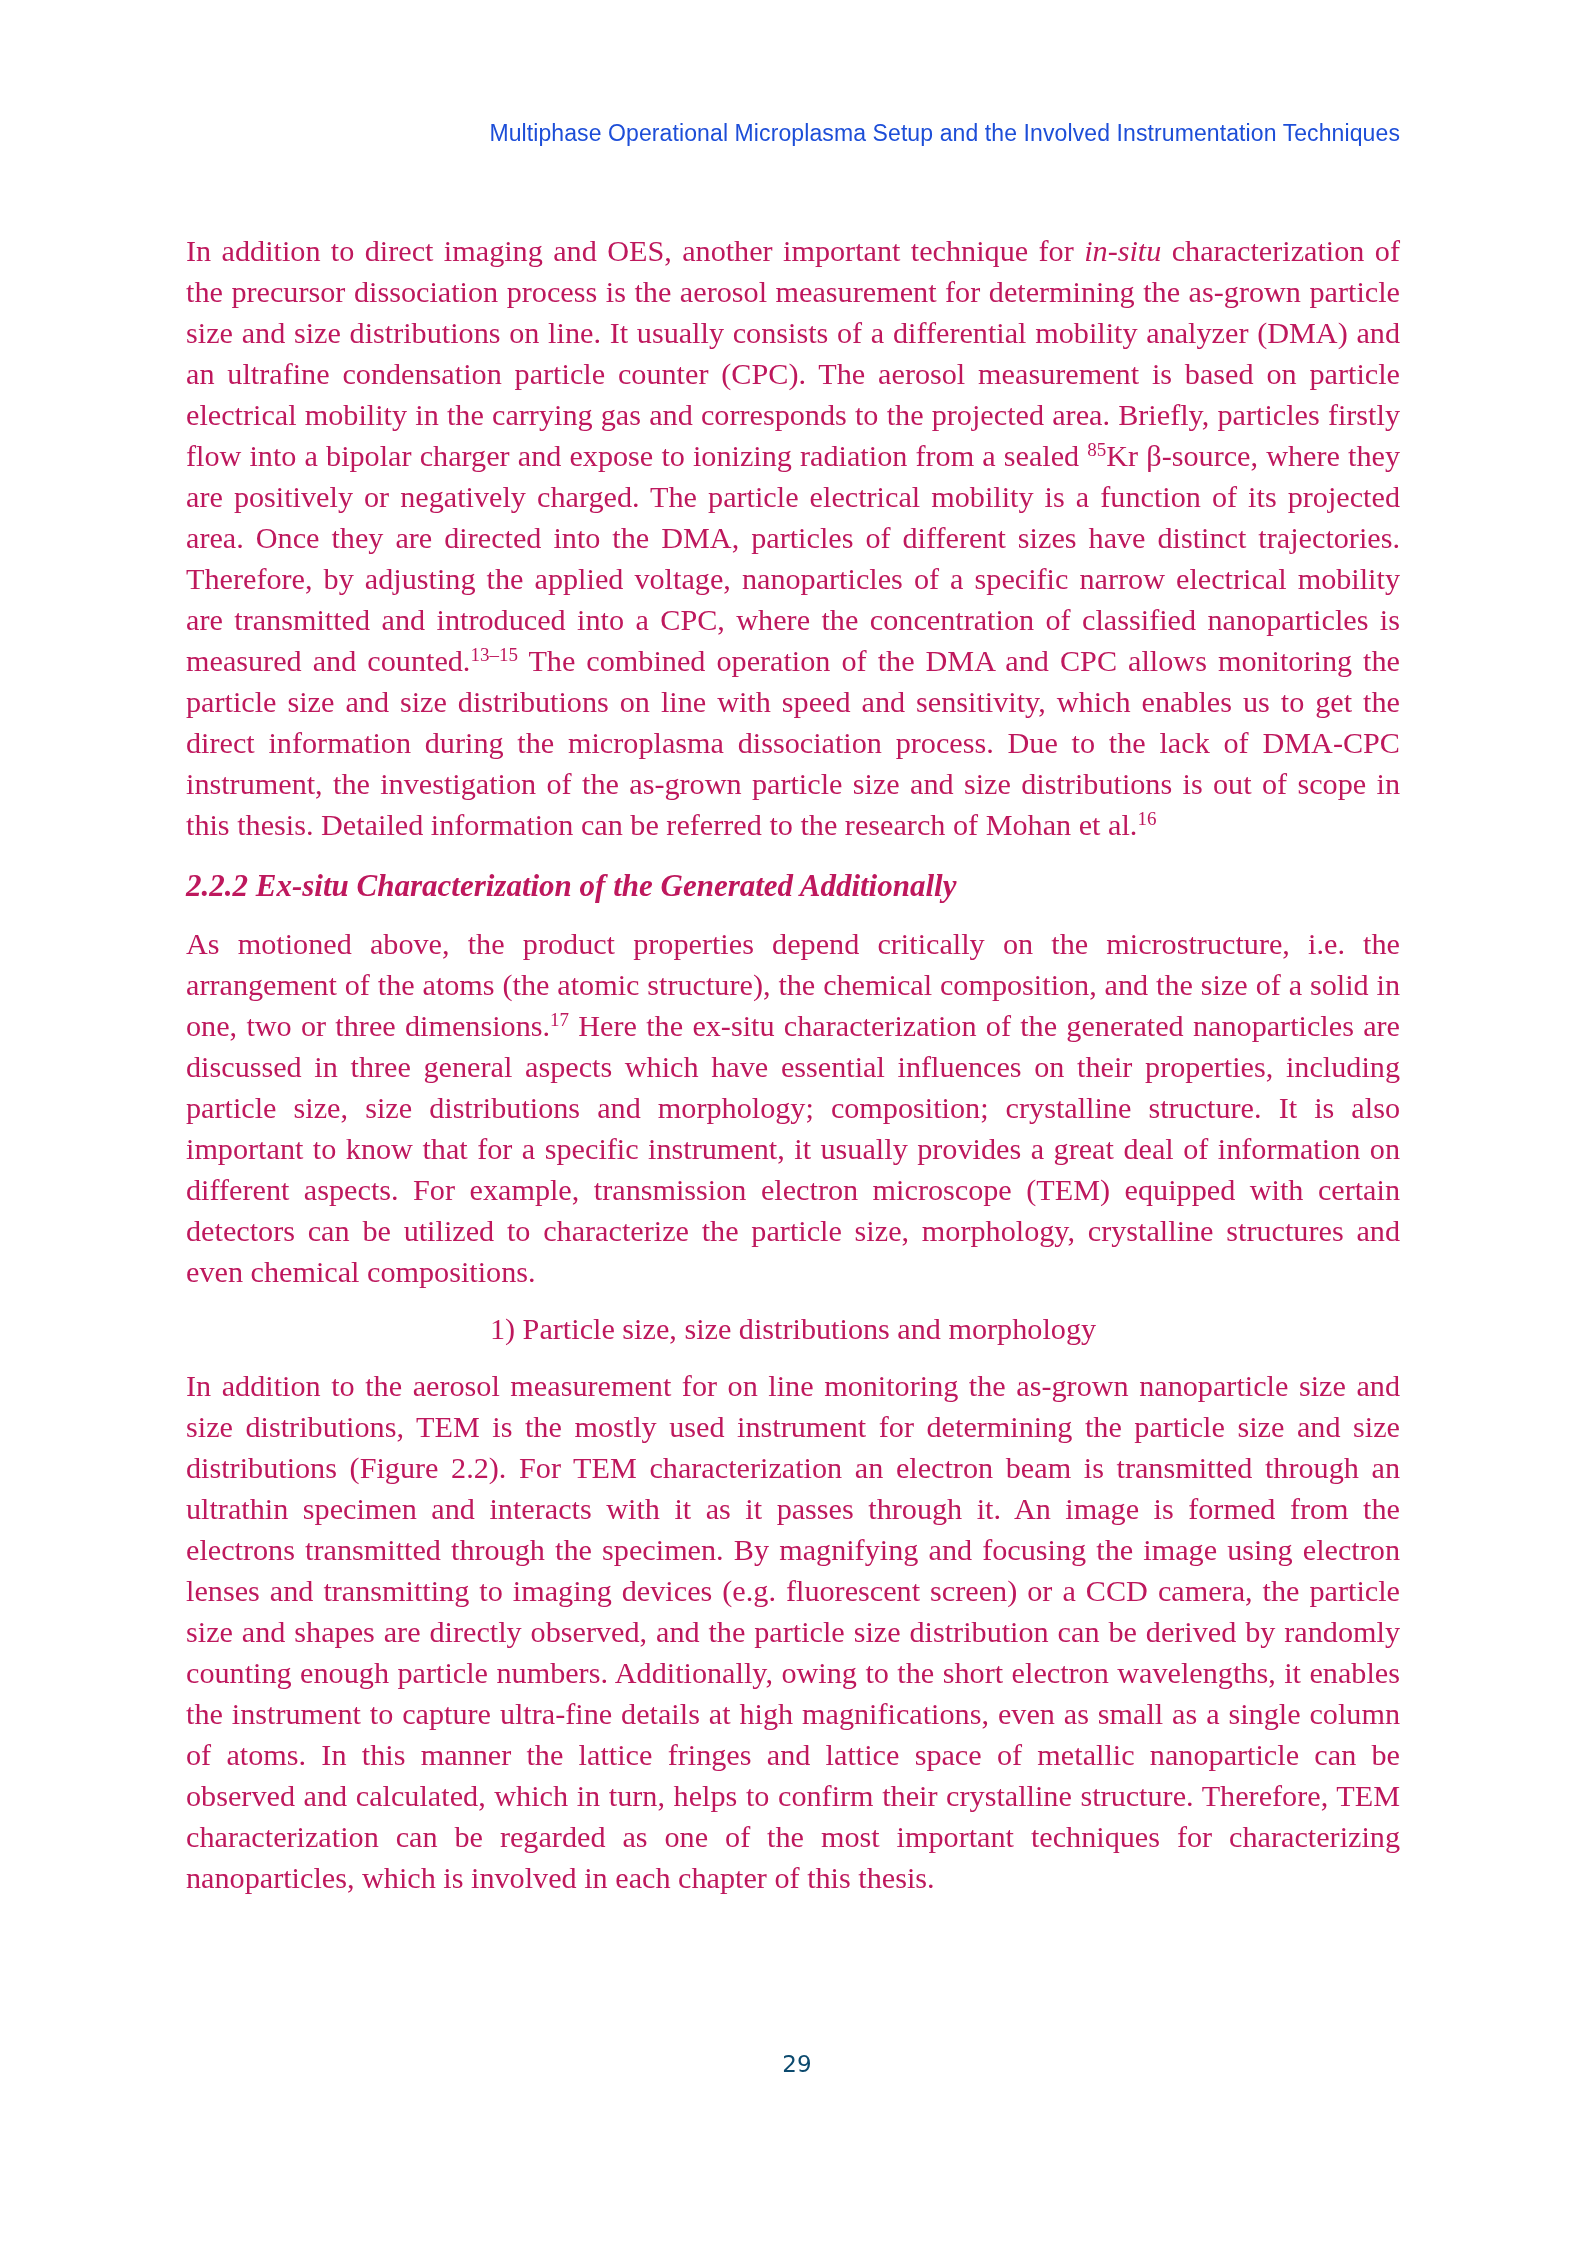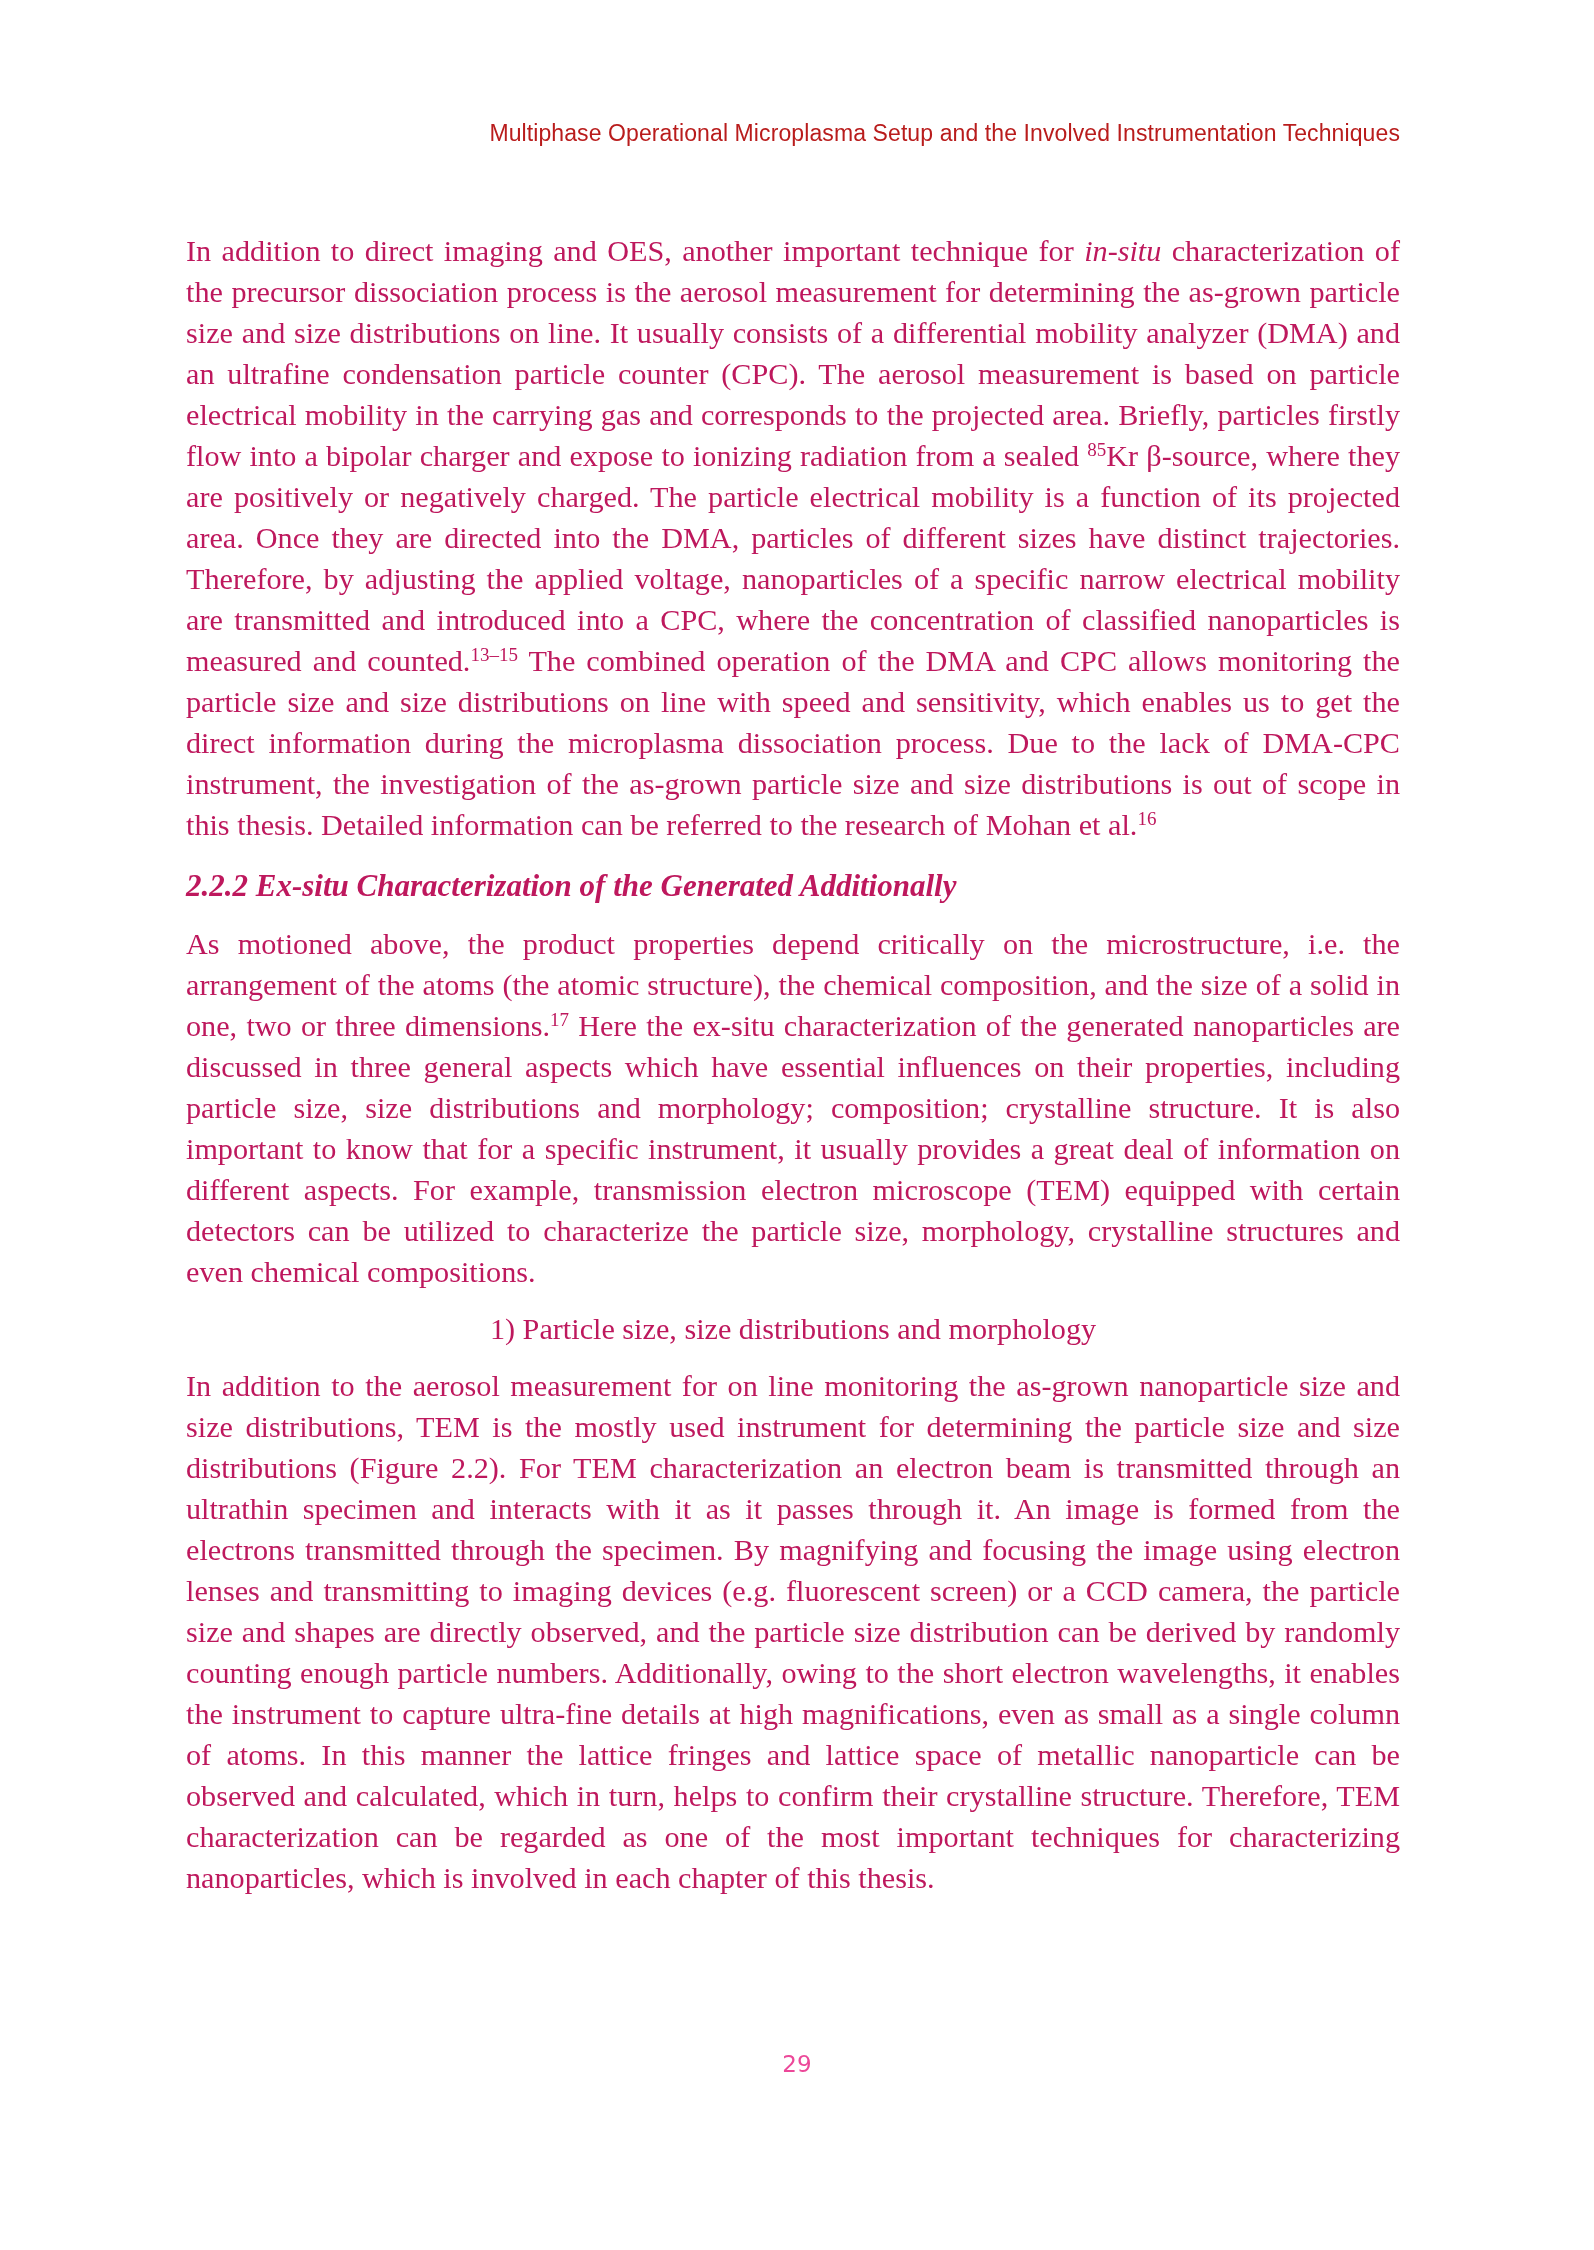--- a/index.html
+++ b/index.html
@@ -12,21 +12,21 @@
       height: 2250px;
       position: relative;
       overflow: hidden;
     }
     .running-header {
       position: absolute;
       top: 120px;
       right: 194px;
       font-family: "Liberation Sans", "DejaVu Sans", sans-serif;
       font-size: 23px;
-      color: #b91c1c;
+      color: #1d4ed8;
       letter-spacing: 0.1px;
       white-space: nowrap;
     }
     .content {
       position: absolute;
       left: 186px;
       top: 231px;
       width: 1214px;
       font-family: "Liberation Serif", "DejaVu Serif", serif;
       font-size: 30.2px;
@@ -58,21 +58,21 @@
     }
     em { font-style: italic; }
     .page-number {
       position: absolute;
       top: 2051px;
       left: 0;
       width: 1594px;
       text-align: center;
       font-family: "DejaVu Sans", "Liberation Sans", sans-serif;
       font-size: 23px;
-      color: #ec4899;
+      color: #0c4a6e;
     }
   </style>
 </head>
 <body>
 
 <div class="running-header">Multiphase Operational Microplasma Setup and the Involved Instrumentation Techniques</div>
 
 <div class="content">
 
   <p class="para p1"><span>In addition to direct imaging and OES, another important technique for </span><em>in-situ</em><span> characterization of the precursor dissociation process is the aerosol measurement for determining the as-grown particle size and size distributions on line. It usually consists of a differential mobility analyzer (DMA) and an ultrafine condensation particle counter (CPC). The aerosol measurement is based on particle electrical mobility in the carrying gas and corresponds to the projected area. Briefly, particles firstly flow into a bipolar charger and expose to ionizing radiation from a sealed </span><sup>85</sup><span>Kr β-source, where they are positively or negatively charged. The particle electrical mobility is a function of its projected area. Once they are directed into the DMA, particles of different sizes have distinct trajectories. Therefore, by adjusting the applied voltage, nanoparticles of a specific narrow electrical mobility are transmitted and introduced into a CPC, where the concentration of classified nanoparticles is measured and counted.</span><sup>13–15</sup><span> The combined operation of the DMA and CPC allows monitoring the particle size and size distributions on line with speed and sensitivity, which enables us to get the direct information during the microplasma dissociation process. Due to the lack of DMA-CPC instrument, the investigation of the as-grown particle size and size distributions is out of scope in this thesis. Detailed information can be referred to the research of Mohan et al.</span><sup>16</sup></p>

